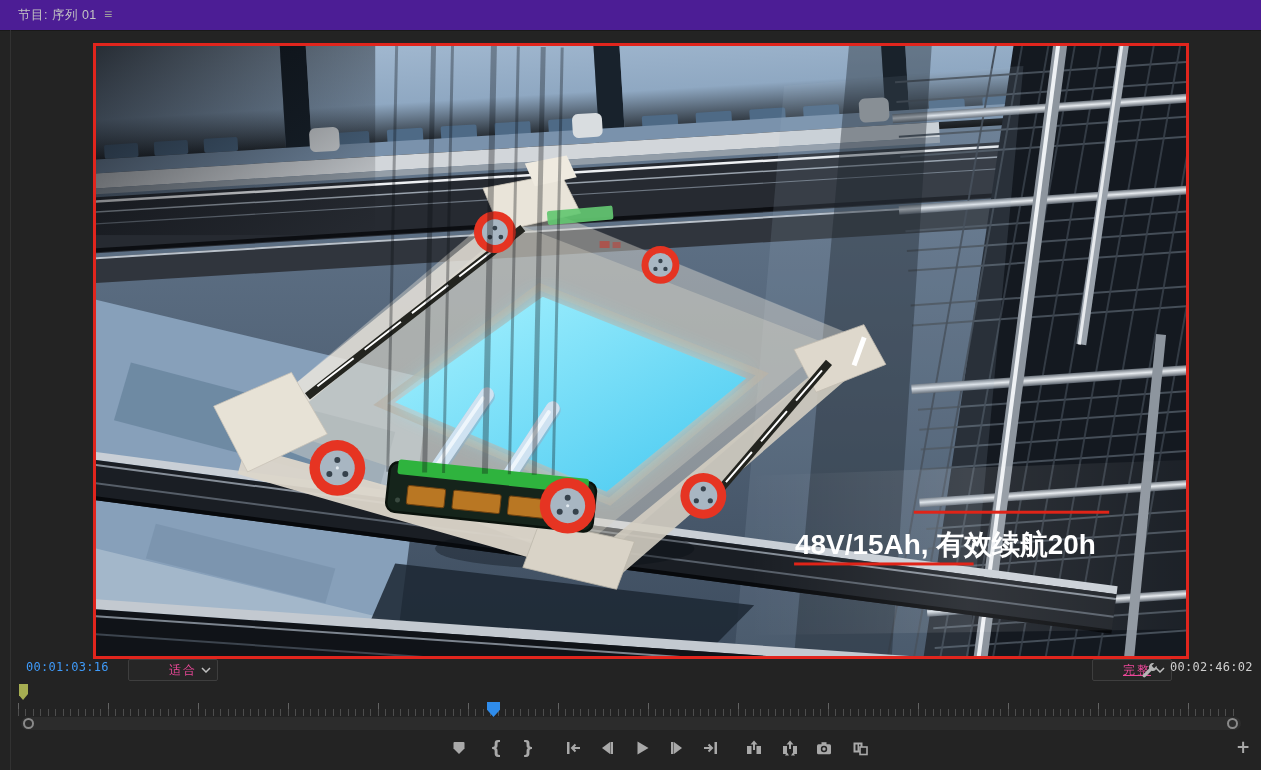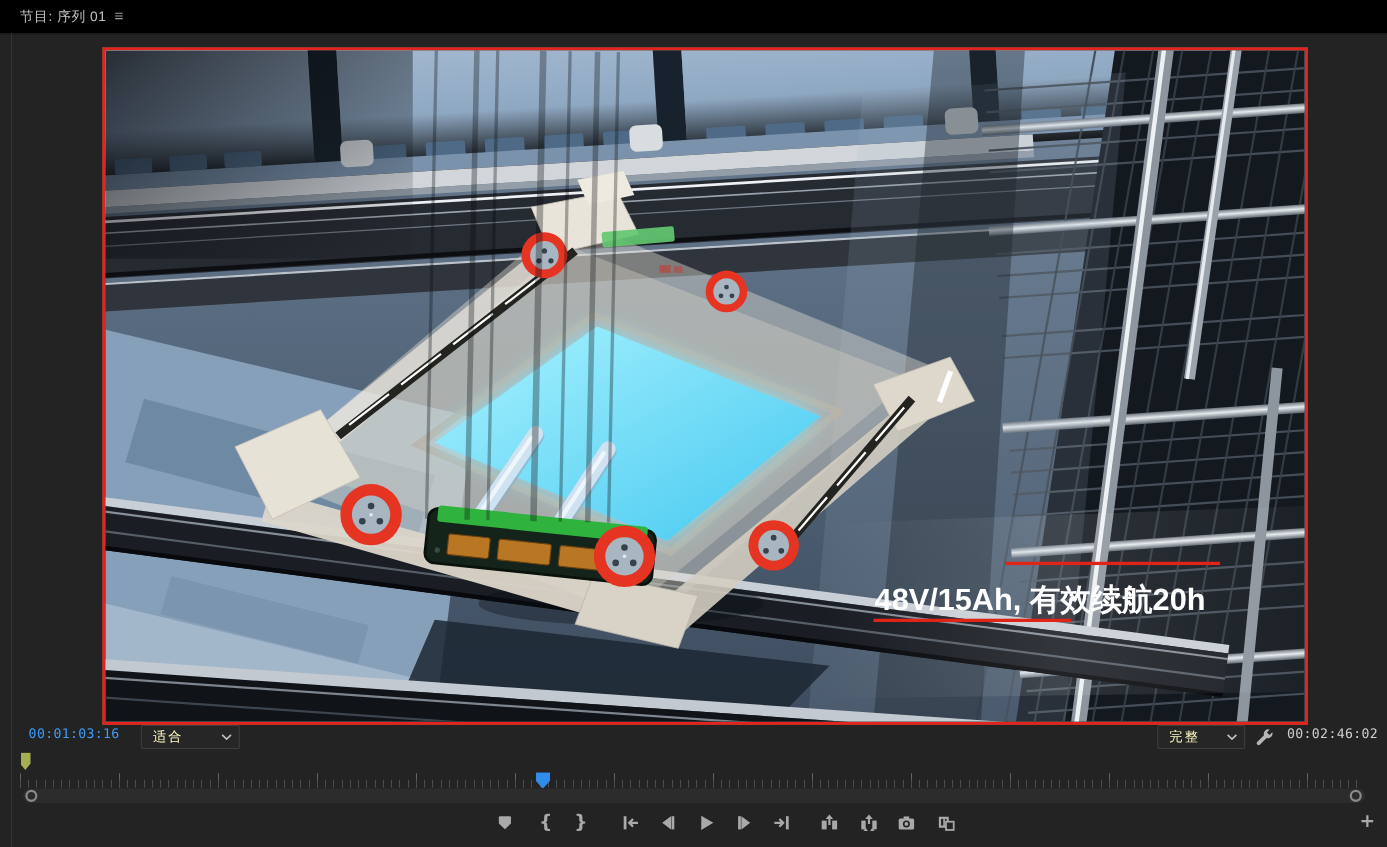--- a/index.html
+++ b/index.html
@@ -1,36 +1,36 @@
 <!DOCTYPE html>
 <html style="--timecode-blue: #3f9bfa; --playhead-blue: #2f8ceb; --marker-olive: #a6ae52; --frame-border-red: #e1251d; --overlay-line-red: #e02418; --glow-cyan: #7ce9fd;"><head>
 <meta charset="utf-8">
 <style>
   html,body{margin:0;padding:0;background:#161616;}
   #app{position:relative;width:1261px;height:770px;background:#232323;overflow:hidden;
        font-family:"Liberation Sans",sans-serif;color:#c8c8c8;}
   
-  .header{position:absolute;left:0;top:0;width:1261px;height:30px;background:#000000;border-bottom:1px solid #191919;}
+  .header{position:absolute;left:0;top:0;width:1261px;height:30px;background:#4c1d95;border-bottom:1px solid #191919;}
   .header .title{position:absolute;left:18px;top:0;line-height:30px;font-size:12.5px;color:#c3c3c3;letter-spacing:.5px;}
   .header .menu{position:absolute;left:104px;top:0;line-height:29px;font-size:14px;color:#9d9d9d;cursor:pointer;}
   .panel-edge{position:absolute;left:10px;top:30px;width:1px;height:740px;background:#323232;}
   
   .video-frame{position:absolute;left:93px;top:43px;width:1096px;height:616px;
                border:3px solid var(--frame-border-red,#e1251d);box-sizing:border-box;background:#0f766e;}
   .video-frame svg{display:block;width:100%;height:100%;}
   
   .tc{position:absolute;top:660px;font-family:"DejaVu Sans Mono",monospace;font-size:12px;letter-spacing:.3px;cursor:ew-resize;}
   .tc.left{left:26px;color:var(--timecode-blue,#3f9bfa);}
   .tc.right{left:1170px;color:#cfcfcf;}
   .dropdown{position:absolute;top:659px;height:20px;border:1px solid #3e3e3e;border-radius:2px;
-            background:#262626;font-size:12px;color:#fef9c3;line-height:20px;cursor:pointer;}
+            background:#262626;font-size:12px;color:#ec4899;line-height:20px;cursor:pointer;text-align:right;}
   .dropdown .val{padding:0 20px 0 10px;letter-spacing:2px;}
   .dropdown svg{position:absolute;right:6px;top:7px;}
   .dd-fit{left:128px;width:88px;}
-  .dd-res{left:1052px;width:78px;}
+  .dd-res{left:1092px;width:78px;text-decoration:underline;}
   .wrench{position:absolute;left:1140px;top:661px;width:18px;height:18px;cursor:pointer;}
   
   .seq-marker{position:absolute;left:19px;top:684px;width:9px;height:16px;background:var(--marker-olive,#a6ae52);
               clip-path:polygon(0 0,100% 0,100% 62%,45% 100%,0 70%);cursor:pointer;}
   .ruler{position:absolute;left:18px;top:703px;width:1222px;height:13px;cursor:pointer;}
   .ruler .minor{position:absolute;bottom:0;left:0;width:100%;height:7px;
       background:repeating-linear-gradient(90deg,#4d4d4d 0 1px,transparent 1px 7.5px);}
   .ruler .major{position:absolute;bottom:0;left:0;width:100%;height:13px;
       background:repeating-linear-gradient(90deg,#636363 0 1px,transparent 1px 90px);}
   .playhead{position:absolute;left:487px;top:702px;width:13px;height:15px;background:var(--playhead-blue,#2f8ceb);

